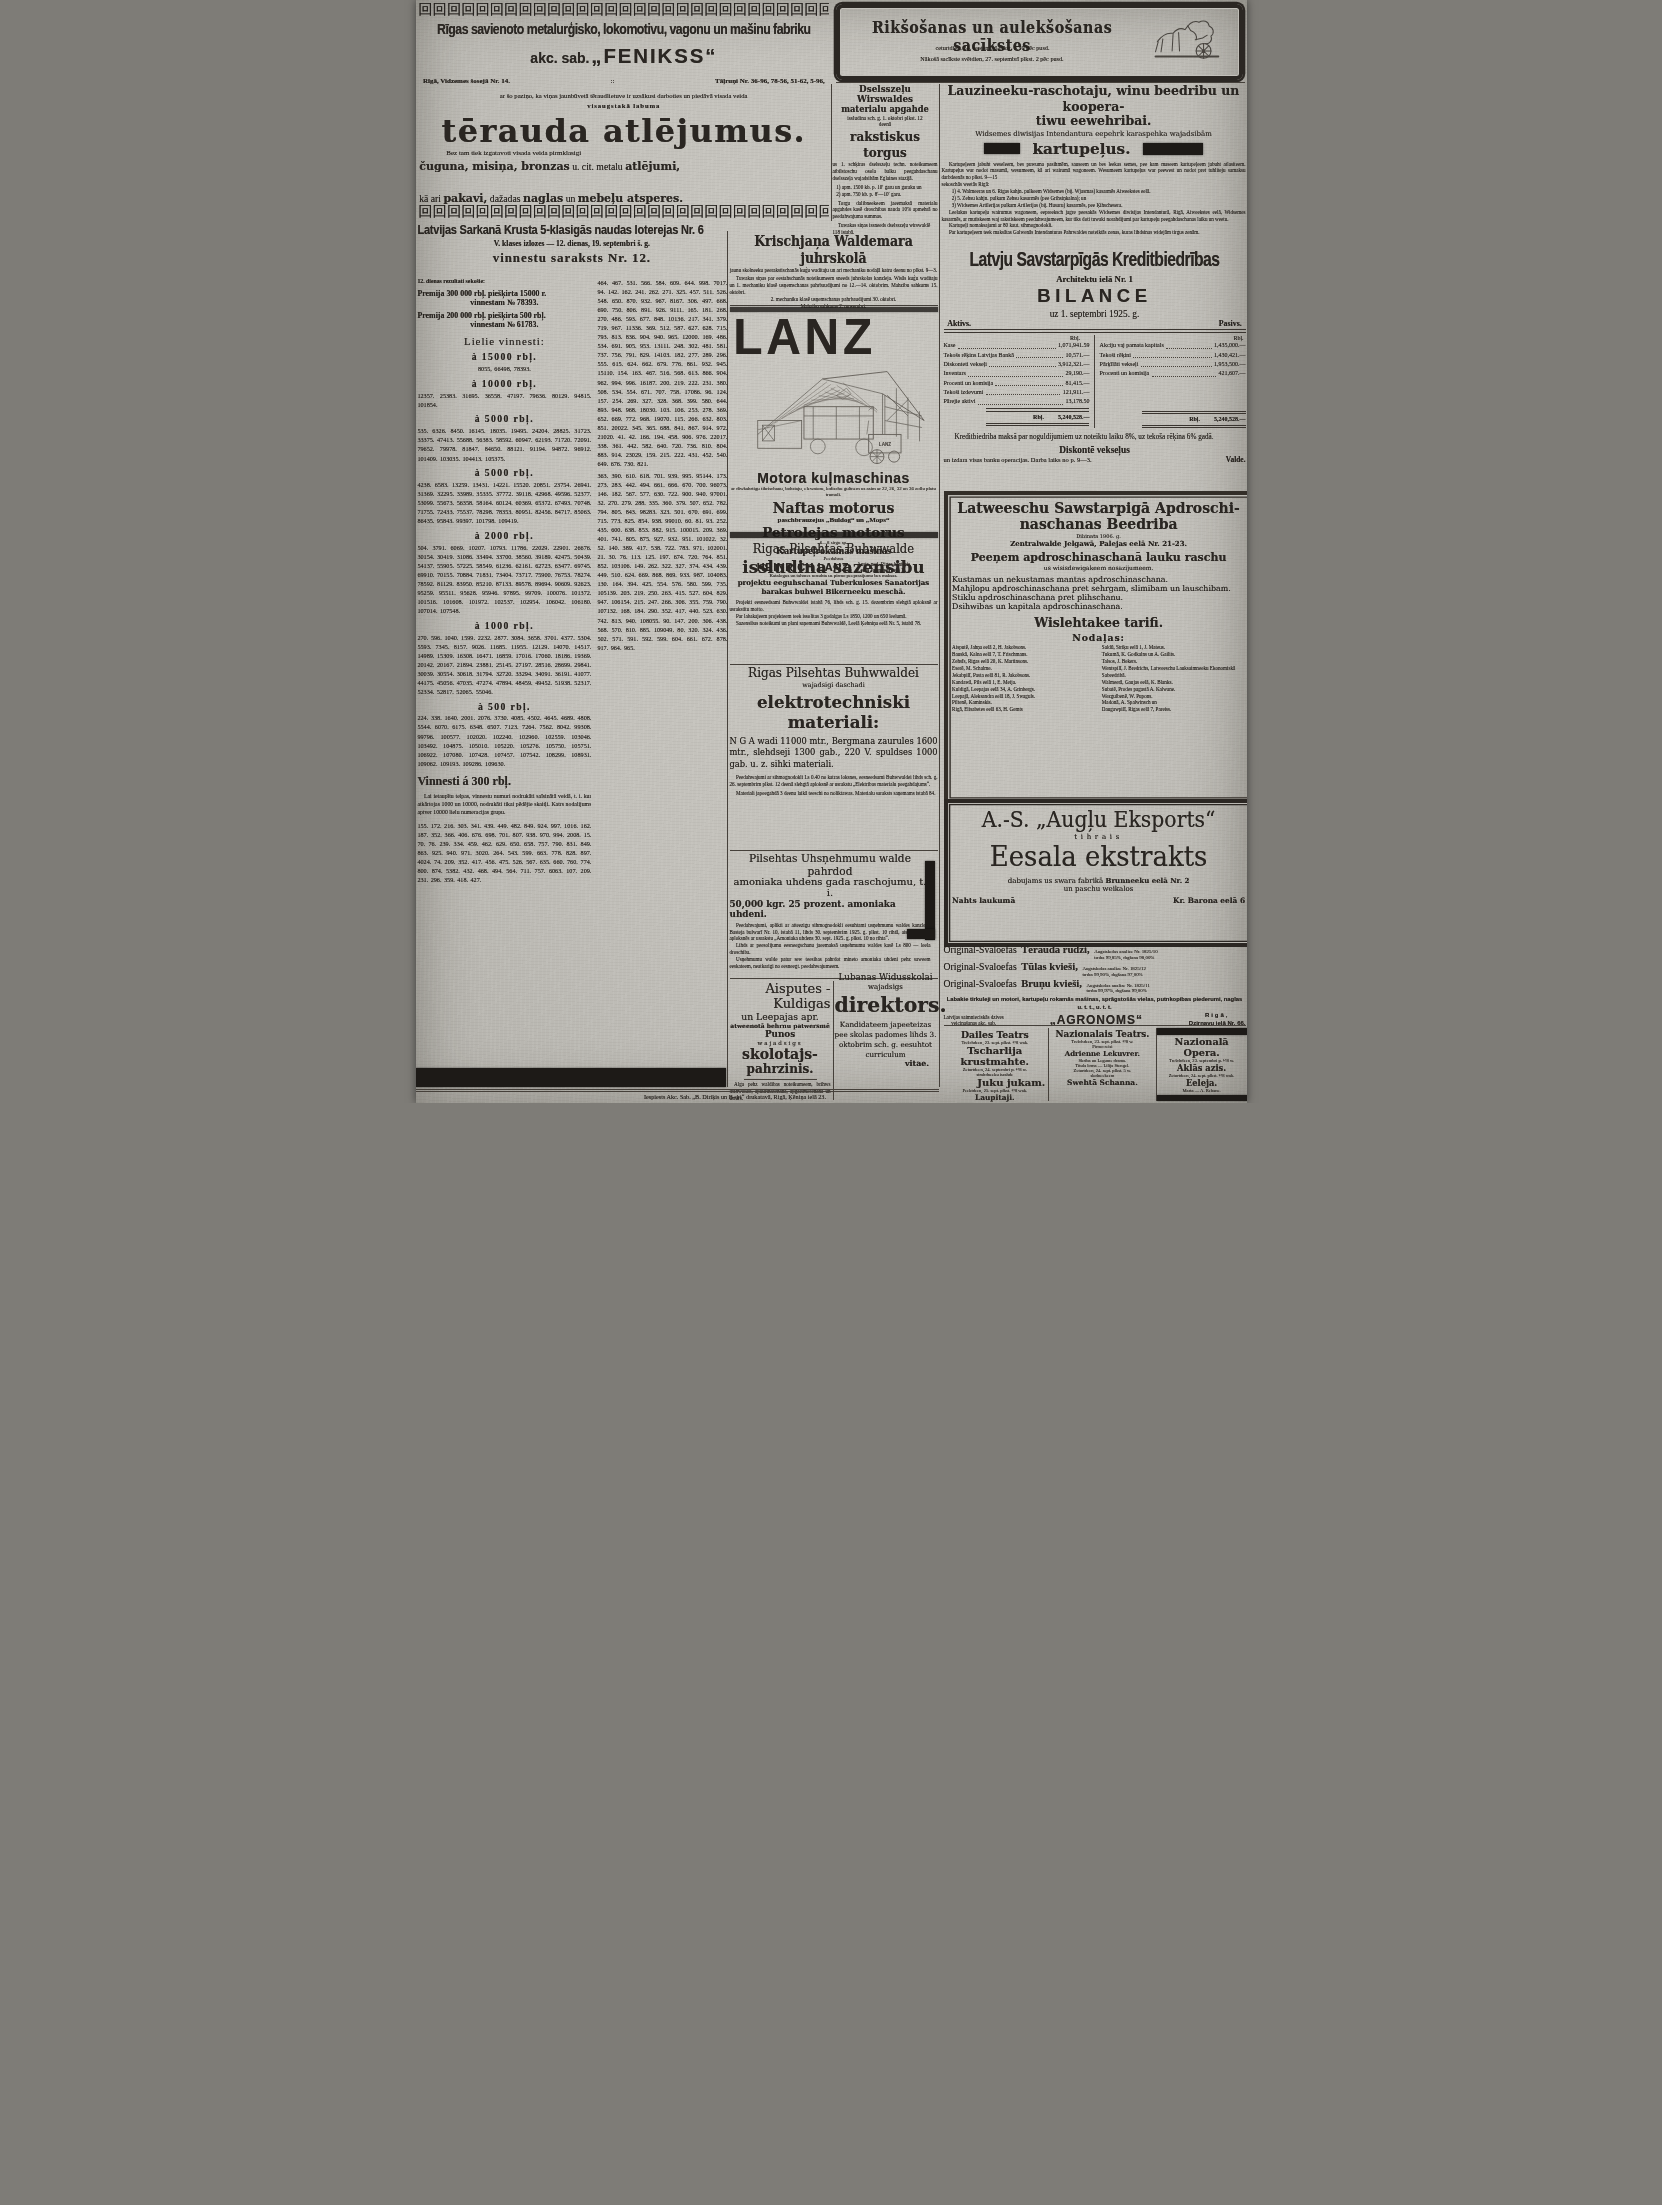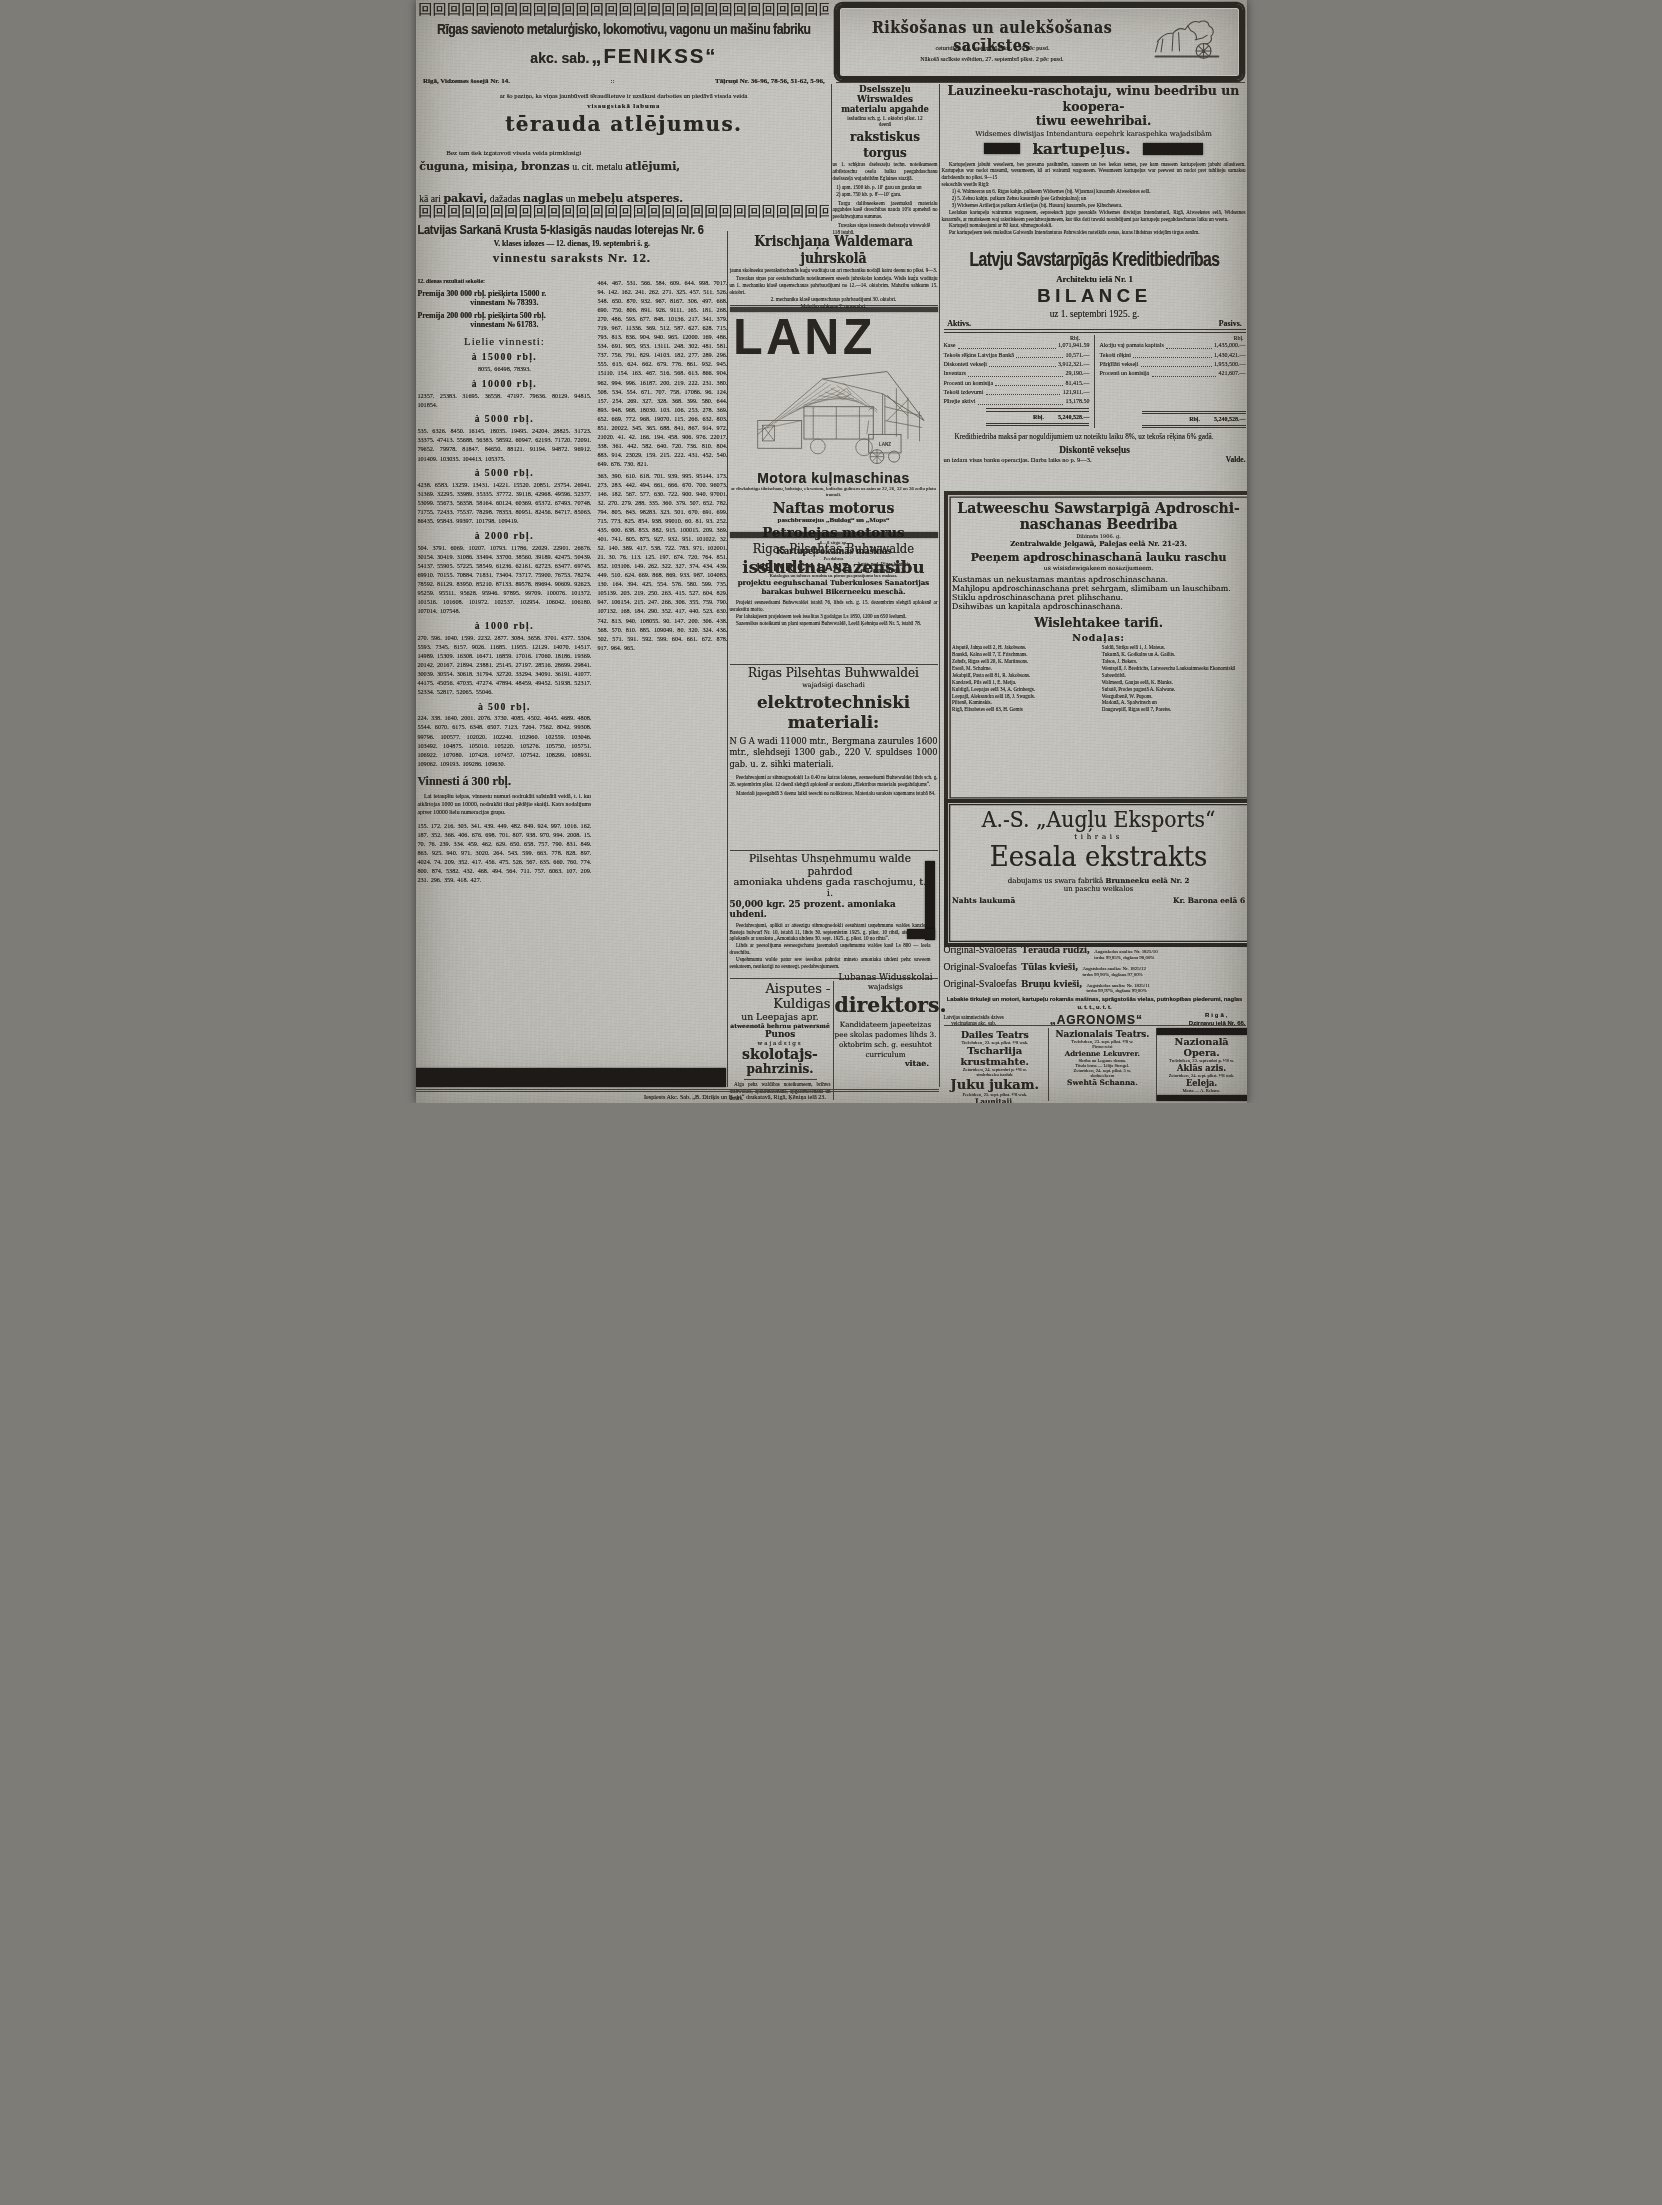--- a/index.html
+++ b/index.html
@@ -46,21 +46,21 @@
       <span class="sans b ink" style="font-size:14px;">akc. sab.</span>
       <span class="sans b ink" style="font-size:20.4px;letter-spacing:1.9px;">„FENIKSS“</span>
     </div>
     <div class="abs" style="left:4.6px;top:75px;width:402px;display:flex;justify-content:space-between;font-size:7px;" class_="serif">
       <span class="serif b">Rīgā, Vidzemes šosejā Nr. 14.</span>
       <span class="serif">::</span>
       <span class="serif b">Tāļruņi Nr. 36-96, 78-56, 51-62, 5-96,</span>
     </div>
     <div class="abs serif ctr" style="left:1.9px;top:90px;width:407px;font-size:6.7px;">ar šo paziņo, ka viņas jaunbūvetā tēraudlietuve ir uzsākusi darboties un piedāvā visada veida</div>
     <div class="abs serif b ctr" style="left:0;top:100px;width:100%;font-size:6.7px;letter-spacing:0.9px;">visaugstakā labuma</div>
-    <div class="abs frak ctr ink" style="left:0;top:110px;width:100%;font-size:20px;letter-spacing:1.4px;">tērauda atlējumus.</div>
+    <div class="abs frak ctr ink" style="left:0;top:110px;width:100%;font-size:32px;letter-spacing:1.4px;">tērauda atlējumus.</div>
     <div class="abs serif" style="left:28px;top:147px;font-size:7px;">Bez tam tiek izgatavoti visada veida pirmklasigi</div>
     <div class="abs" style="left:0.9px;top:158px;width:409px;line-height:1.3;" class_="ctr">
       <div style="font-size:9.7px;text-align:left;">
         <span class="frak ink" style="font-size:11px;">čuguna, misiņa, bronzas</span><span class="serif"> u. cit. metalu </span><span class="frak ink" style="font-size:11px;">atlējumi,</span>
       </div>
       <div style="font-size:9.7px;text-align:left;margin-top:18px;">
         <span class="serif">kā ari </span><span class="frak ink" style="font-size:11px;">pakavi,</span><span class="serif"> dažadas </span><span class="frak ink" style="font-size:11px;">naglas</span><span class="serif"> un </span><span class="frak ink" style="font-size:11px;">mebeļu atsperes.</span>
       </div>
     </div>
     <div class="meander" style="position:absolute;left:0;bottom:0;width:100%;"></div>
@@ -475,21 +475,21 @@
   </div>
   <div class="hrule" style="left:528px;top:1025px;width:302px;height:1.4px;"></div>
 
   <div class="abs" style="left:526px;top:1028px;width:305px;height:73px;display:flex;">
     <div style="width:101px;padding:0.9px 2.8px;border-right:0.9px solid #45403a;">
       <div class="frak ctr ink" style="font-size:9.3px;">Dailes Teatrs</div>
       <div class="serif ctr" style="font-size:4.6px;">Trešchdeen, 23. sept. plkst. ½8 wak.</div>
       <div class="frak ctr ink" style="font-size:10px;">Tscharlija krustmahte.</div>
       <div class="serif ctr" style="font-size:4.6px;">Zeturtdeen, 24. septembri p. ½8 w.</div>
       <div class="serif ctr" style="font-size:4.6px;">strahdneeku israhde</div>
-      <div class="frak ctr ink" style="font-size:13px;">Juku jukam.</div>
+      <div class="frak ctr ink" style="font-size:10px;text-align:right;">Juku jukam.</div>
       <div class="serif ctr" style="font-size:4.6px;">Peektdeen, 25. sept. plkst. ½8 wak.</div>
       <div class="frak ctr ink" style="font-size:7.4px;">Laupitaji.</div>
     </div>
     <div style="width:101px;padding:0.9px 2.8px;border-right:0.9px solid #45403a;">
       <div class="frak ctr ink" style="font-size:8.8px;">Nazionalais Teatrs.</div>
       <div class="serif ctr" style="font-size:4.6px;">Trešchdeen, 23. sept. plkst. ½8 w.</div>
       <div class="serif ctr" style="font-size:4.6px;">Pirmo reisi</div>
       <div class="frak ctr ink" style="font-size:7px;">Adrienne Lekuvrer.</div>
       <div class="serif ctr" style="font-size:4.6px;">Skriba un Legumē drama.</div>
       <div class="serif ctr" style="font-size:4.6px;">Titula lomā — Lilija Stengel.</div>

